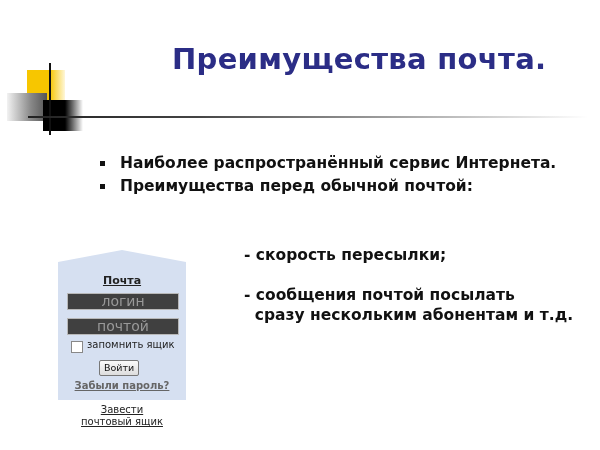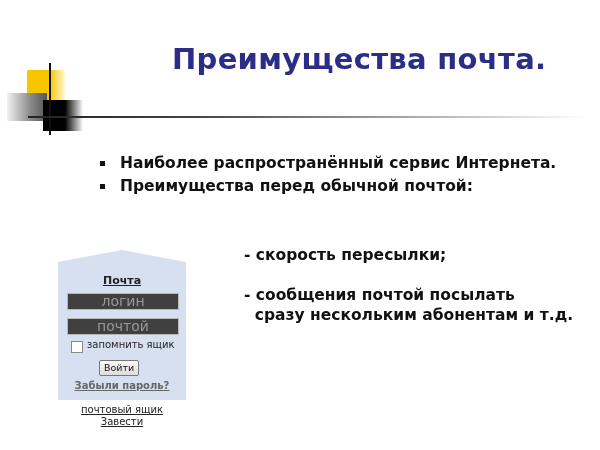--- a/index.html
+++ b/index.html
@@ -54,15 +54,15 @@
   <div class="house"></div>
   <div class="w-title">Почта</div>
   <div class="w-input" style="top:43px;">логин</div>
   <div class="w-input" style="top:68px;">почтой</div>
   <div class="w-check"></div>
   <div class="w-check-label">запомнить ящик</div>
   <div class="w-btn">Войти</div>
   <div class="w-forgot">Забыли пароль?</div>
 </div>
 <div class="w-create">
+  <div>Завести</div>
   <div>почтовый ящик</div>
-  <div>Завести</div>
 </div>
 
 </body></html>

